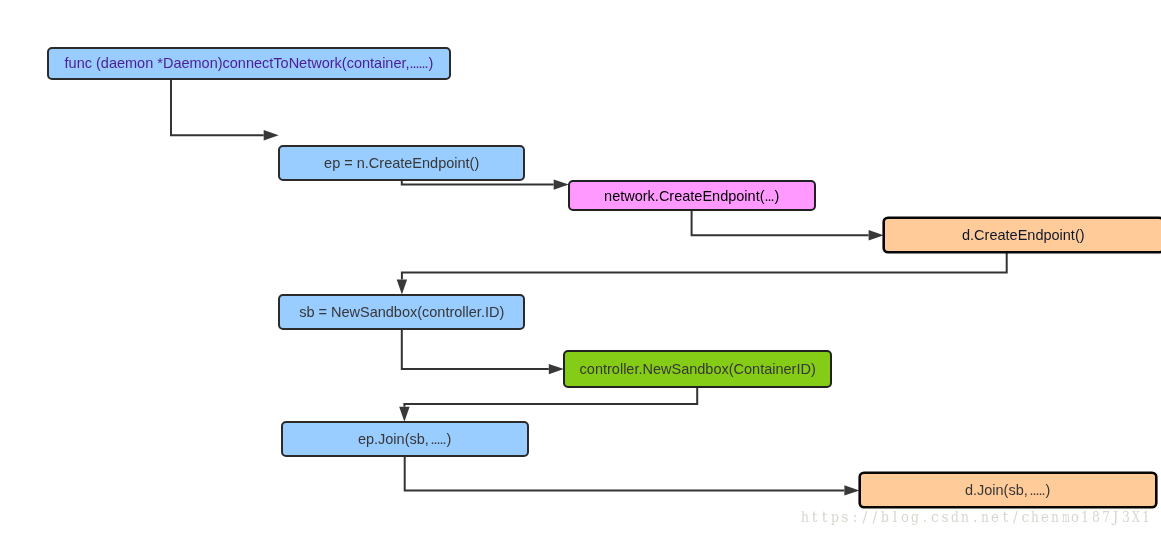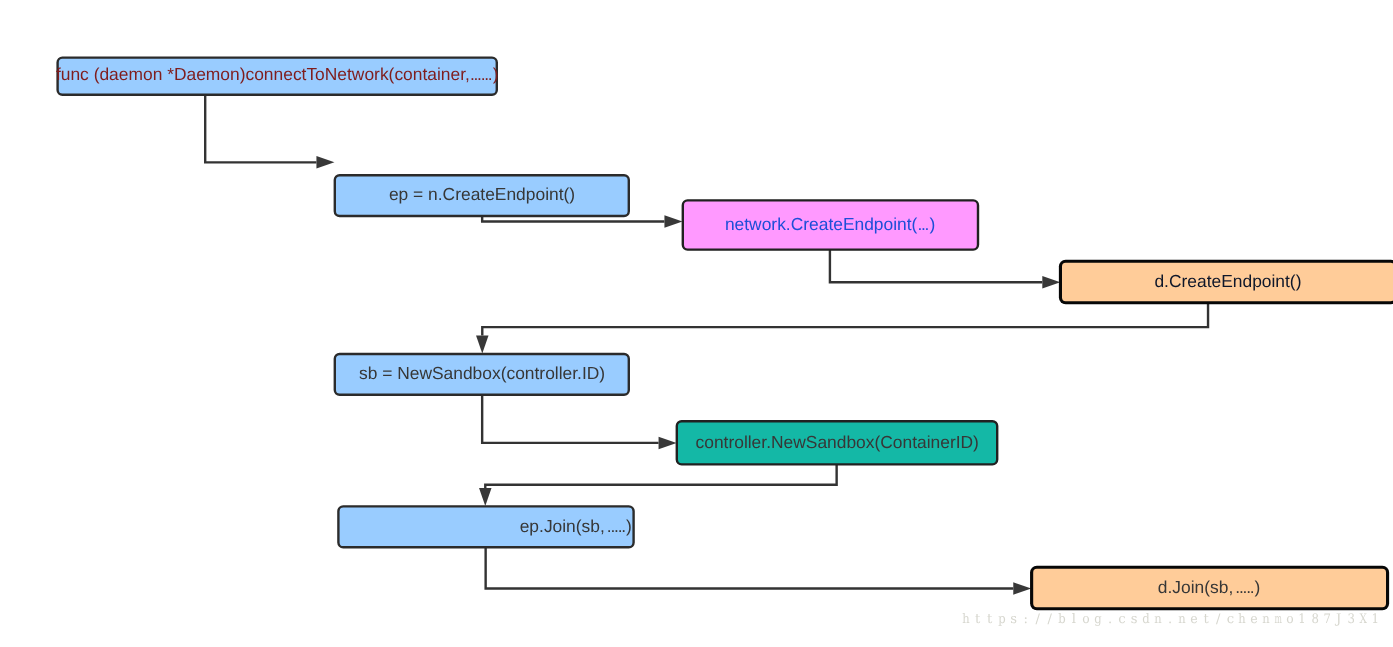--- a/index.html
+++ b/index.html
@@ -7,21 +7,21 @@
   body{width:1161px;height:539px;background:#ffffff;overflow:hidden;
        font-family:"Liberation Sans",sans-serif;}
   #stage{position:relative;width:1161px;height:539px;background:#ffffff;}
   svg.layer{position:absolute;left:0;top:0;width:1161px;height:539px;}
   .node{position:absolute;box-sizing:border-box;border-radius:5px;
         display:flex;align-items:center;justify-content:center;
         font-size:14.5px;color:#373737;white-space:nowrap;}
   .node .dots{letter-spacing:-1.03px;margin-right:1.03px;}
   .node .sdots{letter-spacing:-1.03px;margin-right:1.03px;margin-left:-1.3px;}
   .wm{position:absolute;left:799.6px;top:508.5px;color:#d7d7cf;
-      font-family:"DejaVu Serif",serif;font-size:11px;white-space:nowrap;}
+      font-family:"DejaVu Serif",serif;font-size:14px;white-space:nowrap;}
   .wm span{display:inline-block;width:10.04px;text-align:center;}
 </style>
 </head>
 <body>
 
 <div id="stage" style="background: rgb(255, 255, 255);">
 
   <svg class="layer" viewBox="0 0 1161 539">
     <g id="edges" fill="none" stroke-linecap="butt" stroke-linejoin="miter" stroke="#333333" stroke-width="2">
         <path d="M 171 78 L 171 135.3 L 263.7 135.3"></path>
@@ -37,39 +37,39 @@
         <polygon points="568.7,184.6 553.7,179.4 553.7,189.79999999999998"></polygon>
         <polygon points="883.6,235.2 868.6,230 868.6,240.39999999999998"></polygon>
         <polygon points="401.9,294.6 396.7,279.6 407.09999999999997,279.6"></polygon>
         <polygon points="563.8,369.1 548.8,363.90000000000003 548.8,374.3"></polygon>
         <polygon points="404.4,421.7 399.2,406.7 409.59999999999997,406.7"></polygon>
         <polygon points="859.4,490.4 844.4,485.2 844.4,495.59999999999997"></polygon>
       </g>
   </svg>
 
   <div id="nodes">
-    <div class="node" style="left: 47px; top: 46.7px; width: 368px; height: 33.1px; background: rgb(153, 204, 255); color: #7f1d1d; border: 2px solid rgb(43, 43, 43);">
+    <div class="node" style="left: 47px; top: 46.7px; width: 404px; height: 33.1px; background: rgb(153, 204, 255); color: #4c1d95; border: 2px solid rgb(43, 43, 43);">
       <span>func (daemon *Daemon)connectToNetwork(container,<span class="dots">......</span>)</span>
     </div>
     <div class="node" style="left: 277.9px; top: 116.9px; width: 247.6px; height: 35.9px; background: rgb(153, 204, 255); color: rgb(55, 55, 55); border: 2px solid rgb(43, 43, 43); margin-top: 28px;">
       <span>ep = n.CreateEndpoint()</span>
     </div>
-    <div class="node" style="left: 567.9px; top: 166px; width: 247.7px; height: 43px; background: rgb(255, 153, 255); color: #1d4ed8; border: 2px solid rgb(33, 33, 33);">
+    <div class="node" style="left: 567.9px; top: 180px; width: 247.7px; height: 31px; background: rgb(255, 153, 255); color: #000000; border: 2px solid rgb(33, 33, 33);">
       <span>network.CreateEndpoint(<span class="dots">...</span>)</span>
     </div>
     <div class="node" style="left: 882.8px; top: 216.8px; width: 281px; height: 35.9px; background: rgb(255, 204, 153); color: #0f172a; border: 2px solid rgb(7, 7, 7); box-shadow: rgb(7, 7, 7) 0px 0px 0px 0.6px;">
       <span>d.CreateEndpoint()</span>
     </div>
     <div class="node" style="left: 277.9px; top: 293.9px; width: 247.6px; height: 35.9px; background: rgb(153, 204, 255); color: rgb(55, 55, 55); border: 2px solid rgb(43, 43, 43);">
       <span>sb = NewSandbox(controller.ID)</span>
     </div>
-    <div class="node" style="left: 563px; top: 350px; width: 269.4px; height: 37.9px; background: #14b8a6; color: rgb(55, 55, 55); border: 2px solid rgb(33, 33, 33);">
+    <div class="node" style="left: 563px; top: 350px; width: 269.4px; height: 37.9px; background: #84cc16; color: rgb(55, 55, 55); border: 2px solid rgb(33, 33, 33);">
       <span>controller.NewSandbox(ContainerID)</span>
     </div>
-    <div class="node" style="left: 280.7px; top: 421px; width: 247.9px; height: 35.8px; background: rgb(153, 204, 255); color: rgb(55, 55, 55); border: 2px solid rgb(43, 43, 43); justify-content: flex-end;">
+    <div class="node" style="left: 280.7px; top: 421px; width: 247.9px; height: 35.8px; background: rgb(153, 204, 255); color: rgb(55, 55, 55); border: 2px solid rgb(43, 43, 43);">
       <span>ep.Join(sb,<span class="sdots"> .....</span>)</span>
     </div>
     <div class="node" style="left: 858.6px; top: 471.9px; width: 298px; height: 35.9px; background: rgb(255, 204, 153); color: rgb(55, 55, 55); border: 2px solid rgb(7, 7, 7); box-shadow: rgb(7, 7, 7) 0px 0px 0px 0.6px;">
       <span>d.Join(sb,<span class="sdots"> .....</span>)</span>
     </div>
   </div>
 
   <div class="wm" style="color: rgb(215, 215, 207);"><span style="width: 10.04px; transform: scaleX(0.876302);">h</span><span style="width: 10.04px;">t</span><span style="width: 10.04px;">t</span><span style="width: 10.04px; transform: scaleX(0.881331);">p</span><span style="width: 10.04px;">s</span><span style="width: 10.04px;">:</span><span style="width: 10.04px;">/</span><span style="width: 10.04px;">/</span><span style="width: 10.04px; transform: scaleX(0.881331);">b</span><span style="width: 10.04px;">l</span><span style="width: 10.04px; transform: scaleX(0.936414);">o</span><span style="width: 10.04px; transform: scaleX(0.881331);">g</span><span style="width: 10.04px;">.</span><span style="width: 10.04px;">c</span><span style="width: 10.04px;">s</span><span style="width: 10.04px; transform: scaleX(0.881331);">d</span><span style="width: 10.04px; transform: scaleX(0.876302);">n</span><span style="width: 10.04px;">.</span><span style="width: 10.04px; transform: scaleX(0.876302);">n</span><span style="width: 10.04px; transform: scaleX(0.953862);">e</span><span style="width: 10.04px;">t</span><span style="width: 10.04px;">/</span><span style="width: 10.04px;">c</span><span style="width: 10.04px; transform: scaleX(0.876302);">h</span><span style="width: 10.04px; transform: scaleX(0.953862);">e</span><span style="width: 10.04px; transform: scaleX(0.876302);">n</span><span style="width: 10.04px; transform: scaleX(0.59524);">m</span><span style="width: 10.04px; transform: scaleX(0.936414);">o</span><span style="width: 10.04px; transform: scaleX(0.886418);">1</span><span style="width: 10.04px; transform: scaleX(0.886418);">8</span><span style="width: 10.04px; transform: scaleX(0.886418);">7</span><span style="width: 10.04px;">J</span><span style="width: 10.04px; transform: scaleX(0.886418);">3</span><span style="width: 10.04px; transform: scaleX(0.792629);">X</span><span style="width: 10.04px; transform: scaleX(0.886418);">1</span></div>
 
 </div>

